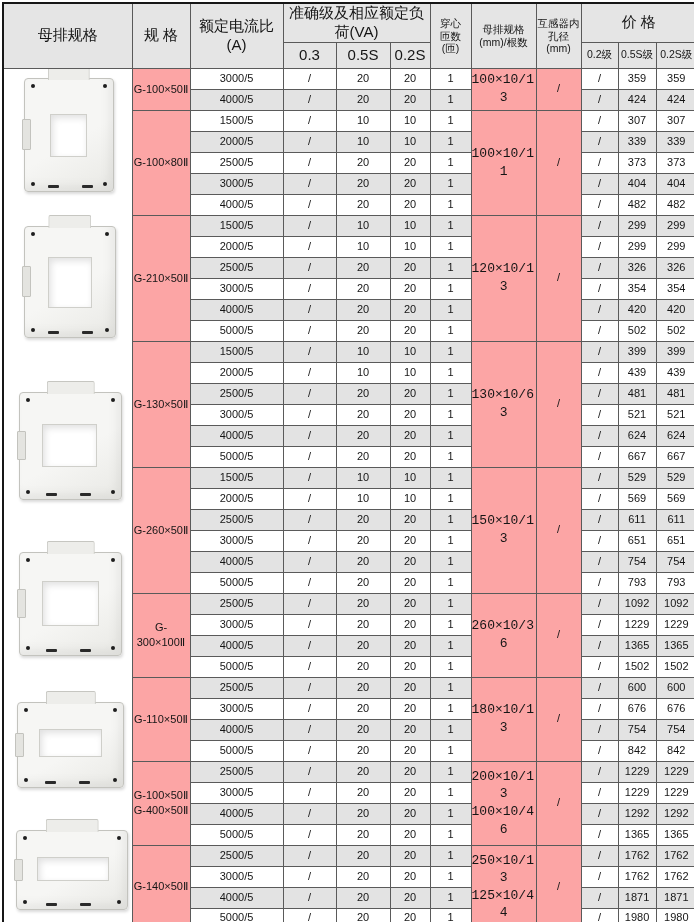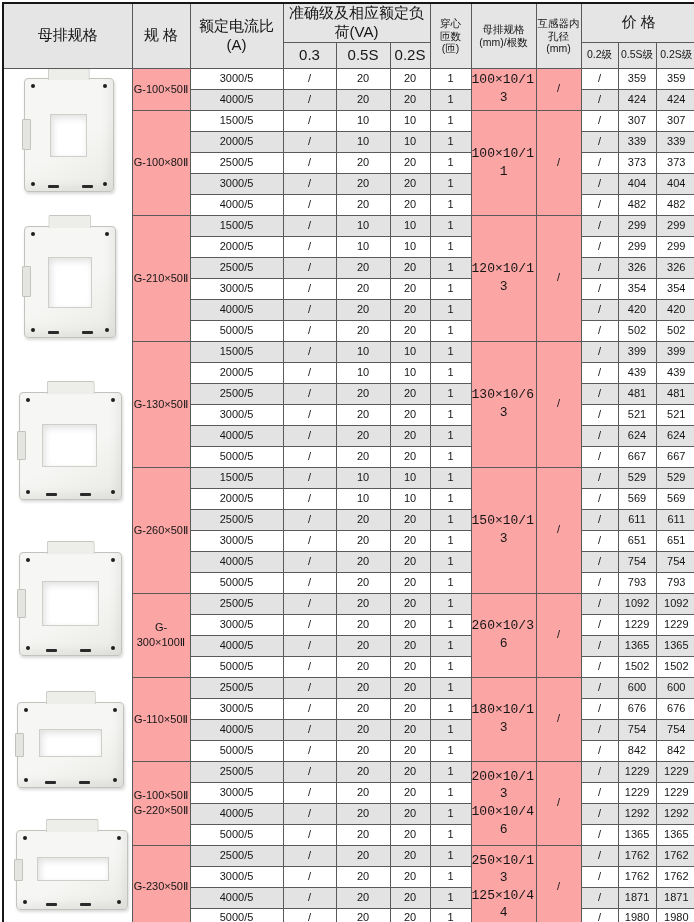--- a/index.html
+++ b/index.html
@@ -537,21 +537,21 @@
           <td class="c">20</td>
           <td class="c">20</td>
           <td class="c">1</td>
           <td class="c">/</td>
           <td class="c">842</td>
           <td class="c">842</td>
         </tr>
         <tr class="stripe">
           <td class="spec-cell" rowspan="4">
             <div>G-100×50Ⅱ</div>
-            <div>G-220×50Ⅱ</div>
+            <div>G-400×50Ⅱ</div>
           </td>
           <td class="c">2500/5</td>
           <td class="c">/</td>
           <td class="c">20</td>
           <td class="c">20</td>
           <td class="c">1</td>
           <td class="busbar-cell" rowspan="4">
             <div>200×10/1-3</div>
             <div>100×10/4-6</div>
           </td>
@@ -585,21 +585,21 @@
           <td class="c">/</td>
           <td class="c">20</td>
           <td class="c">20</td>
           <td class="c">1</td>
           <td class="c">/</td>
           <td class="c">1365</td>
           <td class="c">1365</td>
         </tr>
         <tr class="stripe">
           <td class="spec-cell" rowspan="4">
-            <div>G-230×50Ⅱ</div>
+            <div>G-140×50Ⅱ</div>
           </td>
           <td class="c">2500/5</td>
           <td class="c">/</td>
           <td class="c">20</td>
           <td class="c">20</td>
           <td class="c">1</td>
           <td class="busbar-cell" rowspan="4">
             <div>250×10/1-3</div>
             <div>125×10/4-4</div>
           </td>

